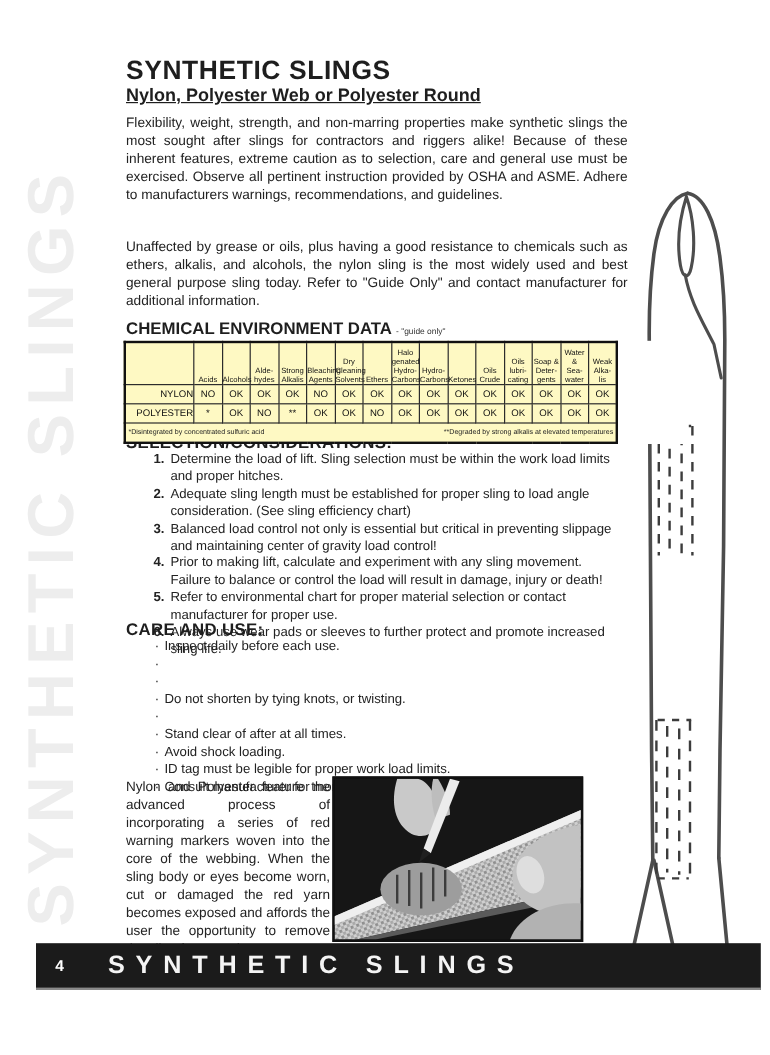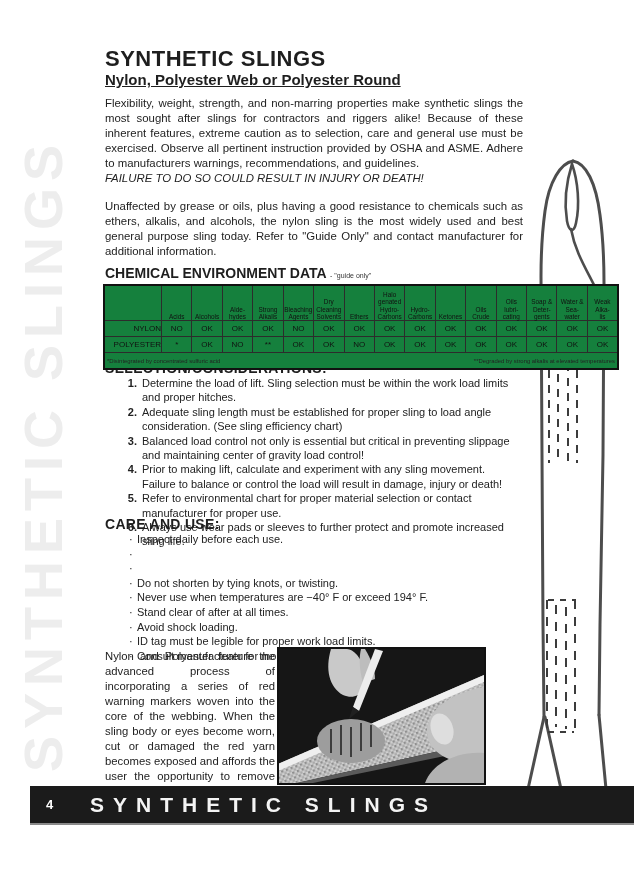--- a/index.html
+++ b/index.html
@@ -17,21 +17,21 @@
   .content{position:absolute;left:105px;top:0;width:418px;z-index:2;}
   .page-title{position:absolute;top:46px;left:0;font-size:22px;font-weight:bold;letter-spacing:.5px;margin:0;}
   .page-subtitle{position:absolute;top:71px;left:0;font-size:15px;font-weight:bold;margin:0;text-decoration:underline;}
   .para{position:absolute;left:0;width:418px;font-size:11.4px;line-height:14.9px;text-align:justify;color:#222;}
   .p1{top:96px;}
   .p2{top:199px;}
   .warning-line{font-style:italic;}
   .chem-heading{position:absolute;top:265px;left:0;font-size:14px;font-weight:bold;white-space:nowrap;}
   .chem-note{font-size:7px;font-weight:normal;color:#333;}
   .chem-table-wrap{position:absolute;top:284px;left:-2px;width:468px;background:#fff;z-index:3;}
-  table.chem{border-collapse:collapse;width:516px;background:#15803d;table-layout:fixed;}
+  table.chem{border-collapse:collapse;width:412px;background:#fef9c3;table-layout:fixed;}
   table.chem th,table.chem td{border:1px solid #2c2c2c;padding:0;}
   table.chem{border:2px solid #111;}
   th.corner{width:56px;}
   th.col-h{font-size:6.4px;font-weight:normal;vertical-align:bottom;line-height:1.12;
     white-space:pre-line;text-align:center;padding:2px 0 1px 0;height:34px;color:#111;}
   th.row-h{font-size:8px;font-weight:normal;text-align:right;padding:2px 3px 2px 1px;color:#111;}
   table.chem td{font-size:8px;text-align:center;height:15px;color:#111;margin-top:32px;}
   td.footnotes{border:none;border-top:1px solid #2c2c2c;height:10px;}
   .foot-wrap{display:flex;justify-content:space-between;font-size:5.9px;padding:1px 2px;color:#222;}
   .section-heading{position:absolute;left:0;font-size:14px;font-weight:bold;letter-spacing:.3px;}
@@ -95,21 +95,20 @@
     <line x1="35" y1="200" x2="61" y2="200"></line>
   </g>
 </svg>
 
 <div class="content">
   <h1 class="page-title">SYNTHETIC SLINGS</h1>
   <h2 class="page-subtitle">Nylon, Polyester Web or Polyester Round</h2>
 
   <div class="para p1">
     <span>Flexibility, weight, strength, and non-marring properties make synthetic slings the most sought after slings for contractors and riggers alike! Because of these inherent features, extreme caution as to selection, care and general use must be exercised. Observe all pertinent instruction provided by OSHA and ASME. Adhere to manufacturers warnings, recommendations, and guidelines.</span>
-    <div class="warning-line">FAILURE TO DO SO COULD RESULT IN INJURY OR DEATH!</div>
   </div>
 
   <div class="para p2">Unaffected by grease or oils, plus having a good resistance to chemicals such as ethers, alkalis, and alcohols, the nylon sling is the most widely used and best general purpose sling today.  Refer to "Guide Only" and contact manufacturer for additional information.</div>
 
   <div class="chem-heading">
     <span>CHEMICAL ENVIRONMENT DATA</span>
     <span class="chem-note">- "guide only"</span>
   </div>
 
   <div class="chem-table-wrap">
@@ -242,21 +241,20 @@
       </li>
       <li>
         <span class="blt">·</span>
       </li>
       <li>
         <span class="blt">·</span>
         <span>Do not shorten by tying knots, or twisting.</span>
       </li>
       <li>
         <span class="blt">·</span>
-        <span>Never use when temperatures are −40° F or exceed 194° F.</span>
       </li>
       <li>
         <span class="blt">·</span>
         <span>Stand clear of after at all times.</span>
       </li>
       <li>
         <span class="blt">·</span>
         <span>Avoid shock loading.</span>
       </li>
       <li>

